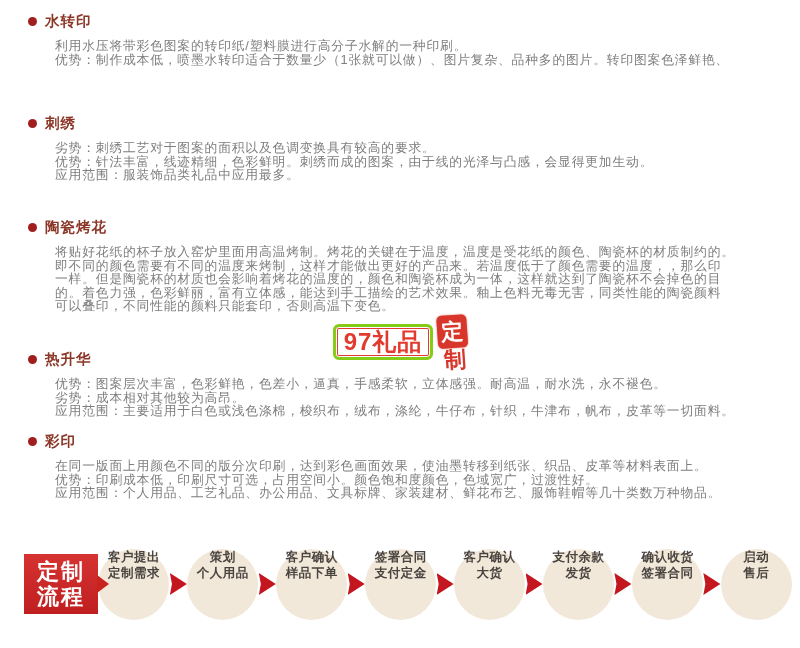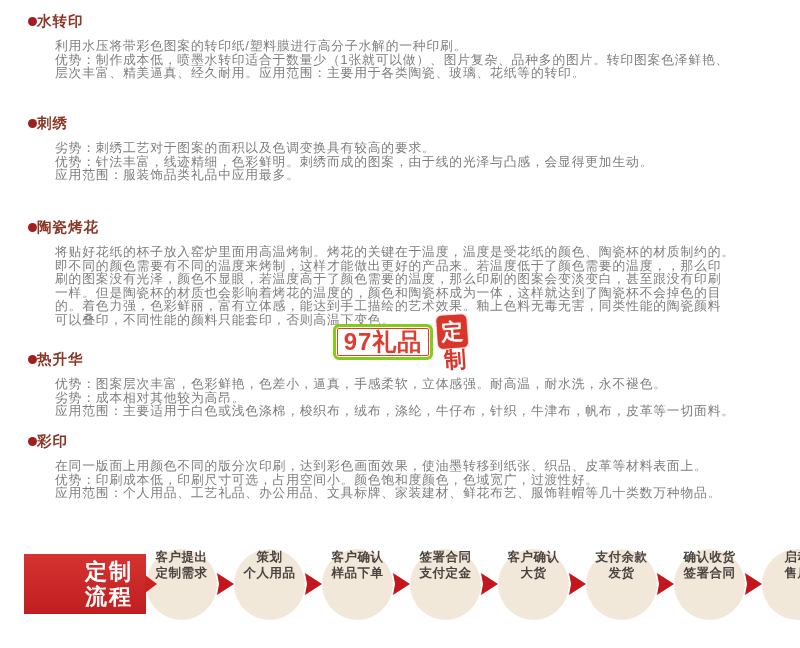--- a/index.html
+++ b/index.html
@@ -2,21 +2,21 @@
 <html><head>
 <meta charset="utf-8">
 <style>
   html,body{margin:0;padding:0;}
   body{
     width:800px;height:648px;position:relative;background:#ffffff;
     font-family:"Liberation Sans","DejaVu Sans",sans-serif;
     overflow:hidden;
   }
   .section{position:absolute;left:28px;right:18px;}
-  .sec-head{display:flex;align-items:center;}
+  .sec-head{display:flex;align-items:center;gap:8px;}
   .bullet{width:9px;height:9px;border-radius:50%;background:#a01e1e;flex:0 0 auto;}
   .sec-title{font-size:14.5px;font-weight:bold;color:#8b3626;letter-spacing:1px;}
   .sec-body{margin-left:27px;margin-top:8px;color:#7e7e7e;font-size:12.8px;line-height:13.6px;letter-spacing:0.8px;}
   .sec-body .line{white-space:nowrap;}
 
   
   .wm-logo{
     position:absolute;left:333px;top:300px;width:94px;height:30px;
     border:3px solid #84cc16;border-radius:6px;
     box-shadow:inset 0 0 0 1px #ffffff, inset 0 0 0 2px #e23a2e;
@@ -31,21 +31,21 @@
     box-shadow:0 0 2px rgba(216,53,43,0.7);
   }
   .wm-seal-bottom{color:#d8352b;font-size:22px;font-weight:bold;line-height:22px;margin-top:1px;text-align:center;}
 
   
   .flow{position:absolute;left:24px;right:8px;top:547px;height:74px;display:flex;align-items:center;justify-content:space-between;}
   .flow-label{
     position:relative;flex:0 0 auto;width:74px;height:60px;
     background:linear-gradient(#d63232,#c01f1f);
     display:flex;flex-direction:column;align-items:center;justify-content:center;
-    color:#ffffff;font-weight:bold;font-size:22px;line-height:25px;letter-spacing:2px;padding-left:48px;
+    color:#ffffff;font-weight:bold;font-size:22px;line-height:25px;letter-spacing:2px;
   }
   .flow-label .notch{
     position:absolute;right:-11px;top:50%;margin-top:-9px;width:0;height:0;
     border-left:12px solid #c9231f;border-top:9px solid transparent;border-bottom:9px solid transparent;
   }
   .flow-step{
     flex:0 0 auto;width:71px;height:71px;border-radius:50%;background:#f2e8d9;
     display:flex;flex-direction:column;align-items:center;justify-content:flex-start;
     color:#4a4440;font-weight:bold;font-size:12.5px;line-height:16px;text-align:center;letter-spacing:0.5px;
   }
@@ -58,21 +58,20 @@
 <body>
 
 <div class="section" style="top:12px;">
   <div class="sec-head">
     <span class="bullet"></span>
     <span class="sec-title">水转印</span>
   </div>
   <div class="sec-body">
     <div class="line">利用水压将带彩色图案的转印纸/塑料膜进行高分子水解的一种印刷。</div>
     <div class="line">优势：制作成本低，喷墨水转印适合于数量少（1张就可以做）、图片复杂、品种多的图片。转印图案色泽鲜艳、</div>
-    <div class="line">层次丰富、精美逼真、经久耐用。应用范围：主要用于各类陶瓷、玻璃、花纸等的转印。</div>
   </div>
 </div>
 
 <div class="section" style="top:114px;">
   <div class="sec-head">
     <span class="bullet"></span>
     <span class="sec-title">刺绣</span>
   </div>
   <div class="sec-body">
     <div class="line">劣势：刺绣工艺对于图案的面积以及色调变换具有较高的要求。</div>
@@ -82,21 +81,20 @@
 </div>
 
 <div class="section" style="top:218px;">
   <div class="sec-head">
     <span class="bullet"></span>
     <span class="sec-title">陶瓷烤花</span>
   </div>
   <div class="sec-body">
     <div class="line">将贴好花纸的杯子放入窑炉里面用高温烤制。烤花的关键在于温度，温度是受花纸的颜色、陶瓷杯的材质制约的。</div>
     <div class="line">即不同的颜色需要有不同的温度来烤制，这样才能做出更好的产品来。若温度低于了颜色需要的温度，，那么印</div>
-    <div class="line">刷的图案没有光泽，颜色不显眼，若温度高于了颜色需要的温度，那么印刷的图案会变淡变白，甚至跟没有印刷</div>
     <div class="line">一样。但是陶瓷杯的材质也会影响着烤花的温度的，颜色和陶瓷杯成为一体，这样就达到了陶瓷杯不会掉色的目</div>
     <div class="line">的。着色力强，色彩鲜丽，富有立体感，能达到手工描绘的艺术效果。釉上色料无毒无害，同类性能的陶瓷颜料</div>
     <div class="line">可以叠印，不同性能的颜料只能套印，否则高温下变色。</div>
   </div>
 </div>
 
 <div class="section" style="top:350px;">
   <div class="sec-head">
     <span class="bullet"></span>
     <span class="sec-title">热升华</span>

